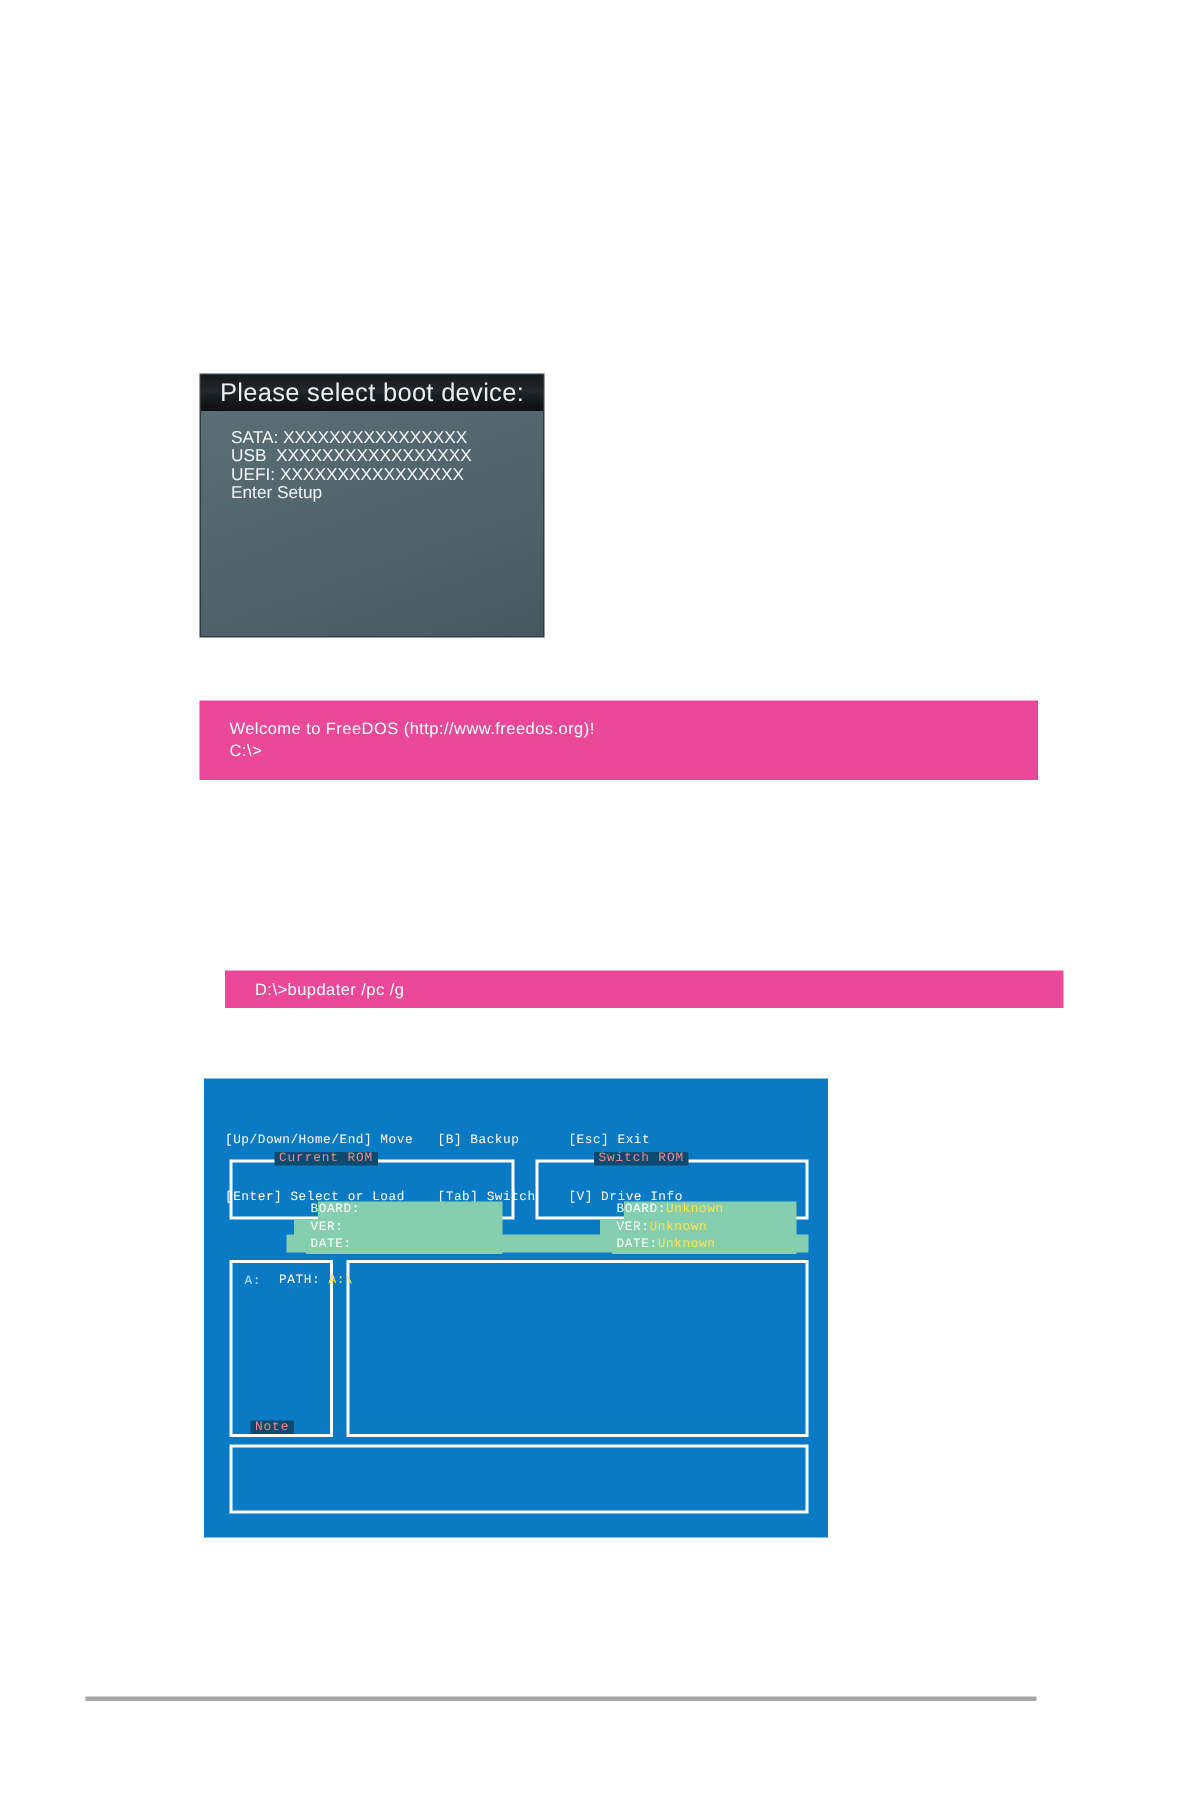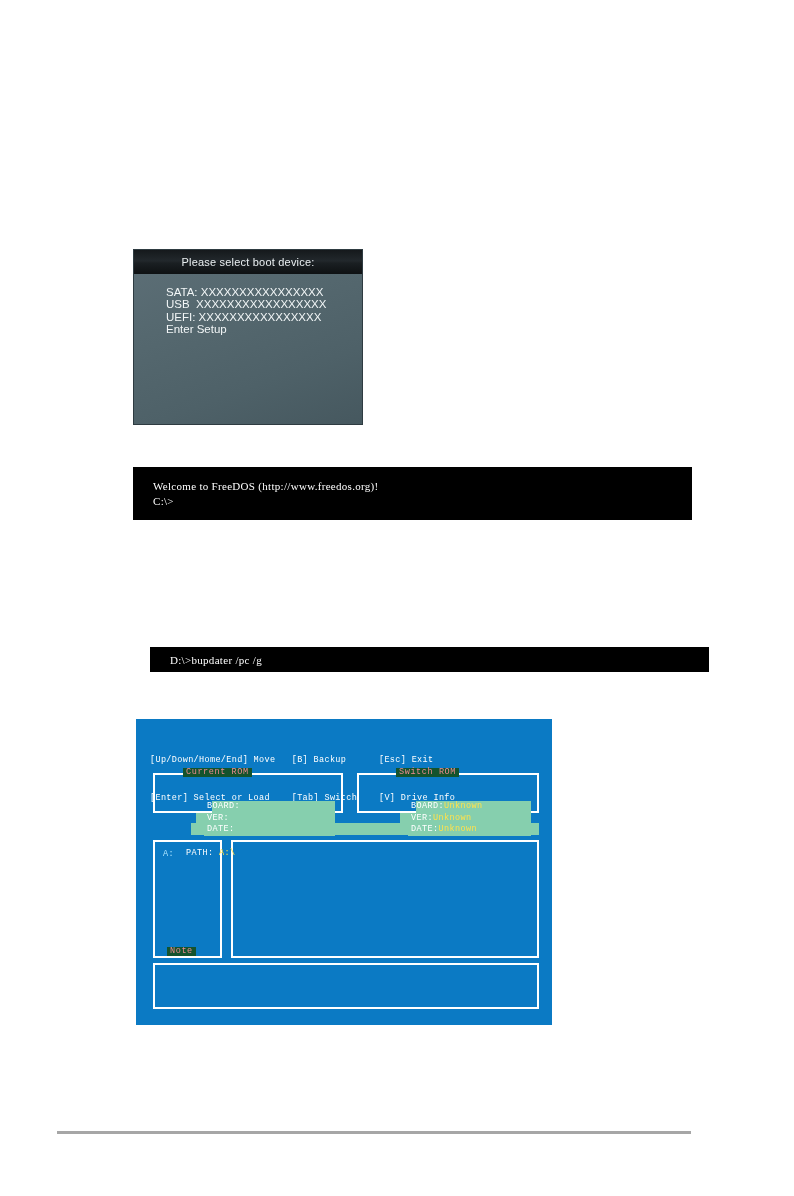--- a/index.html
+++ b/index.html
@@ -24,52 +24,51 @@
     width: 230px;
     height: 176px;
     background: linear-gradient(160deg, #5d6f77 0%, #55686f 35%, #4e6168 70%, #46585f 100%);
     border: 1px solid #2e3b41;
     box-sizing: border-box;
   }
   #boot-menu .bm-title {
     height: 24px;
     background: linear-gradient(180deg, #15191c 0%, #22282c 45%, #1a1f22 55%, #0e1113 100%);
     color: #e9eef0;
-    font-size: 11px;
+    font-size: 17px;
     line-height: 24px;
     text-align: center;
     letter-spacing: 0.2px;
     font-family: "Liberation Sans", sans-serif;
   }
   #boot-menu .bm-body {
     padding: 12px 0 0 20px;
-    margin-left: 12px;
   }
   #boot-menu .bm-item {
     color: #f2f6f7;
     font-size: 11.5px;
     line-height: 12.4px;
     white-space: pre;
     letter-spacing: 0px;
   }
   #boot-menu .bm-help {
     margin-top: 16px;
     padding-left: 10px;
     color: #c5d1d4;
     font-size: 10.5px;
     line-height: 11.6px;
     white-space: pre;
   }
 
   
   .dos-box {
     position: absolute;
-    background: #000000;
+    background: #ec4899;
     color: #ffffff;
-    font-family: Liberation Serif, serif;
+    font-family: Liberation Sans, sans-serif;
     font-size: 11px;
     box-sizing: border-box;
   }
   #dos-freedos {
     left: 133px;
     top: 467px;
     width: 559px;
     height: 53px;
     padding: 12px 0 0 20px;
   }
@@ -106,21 +105,21 @@
   }
 
   
   .bu-frame {
     position: absolute;
     border: 2px solid #ffffff;
     box-sizing: border-box;
   }
   .bu-legend {
     position: absolute;
-    background: #14532d;
+    background: #0c4a6e;
     color: #f08a8f;
     font-size: 8.5px;
     letter-spacing: 0.6px;
     padding: 0 3px;
     white-space: pre;
     line-height: 9px;
   }
 
   
   #current-rom-frame { left: 17px;  top: 773px - 719px; }

